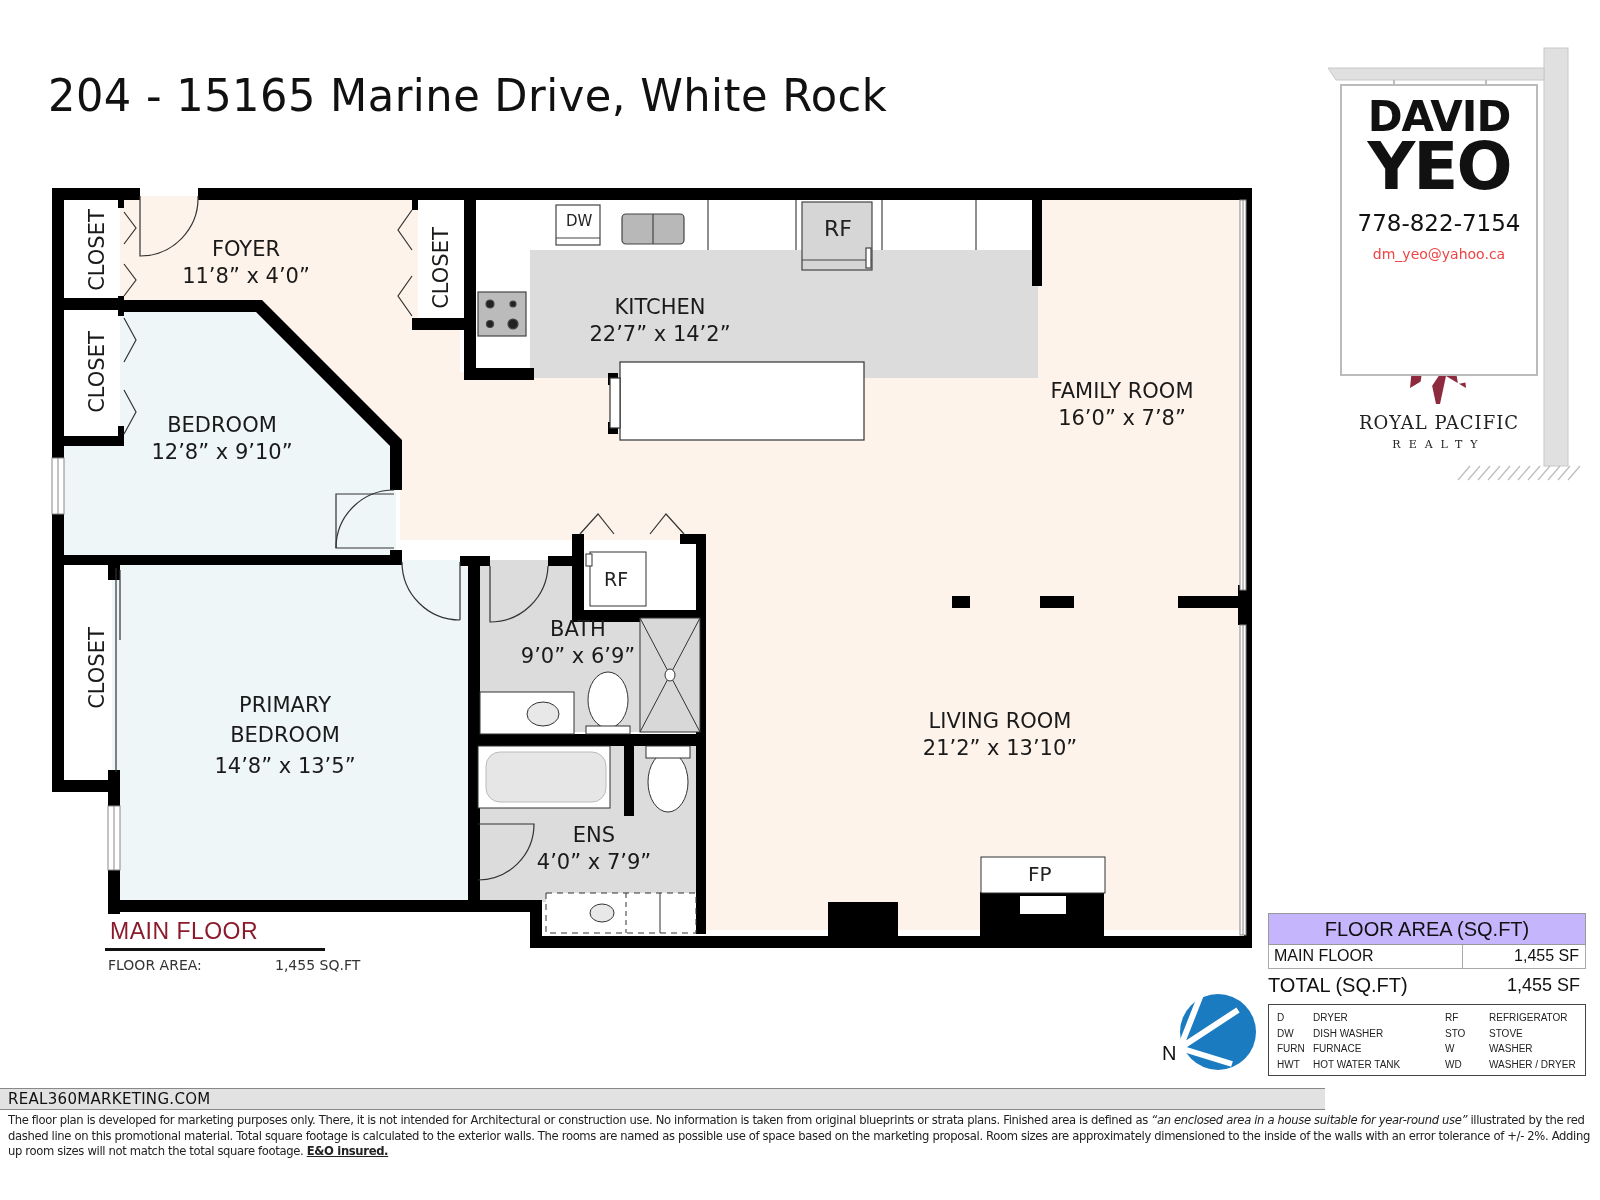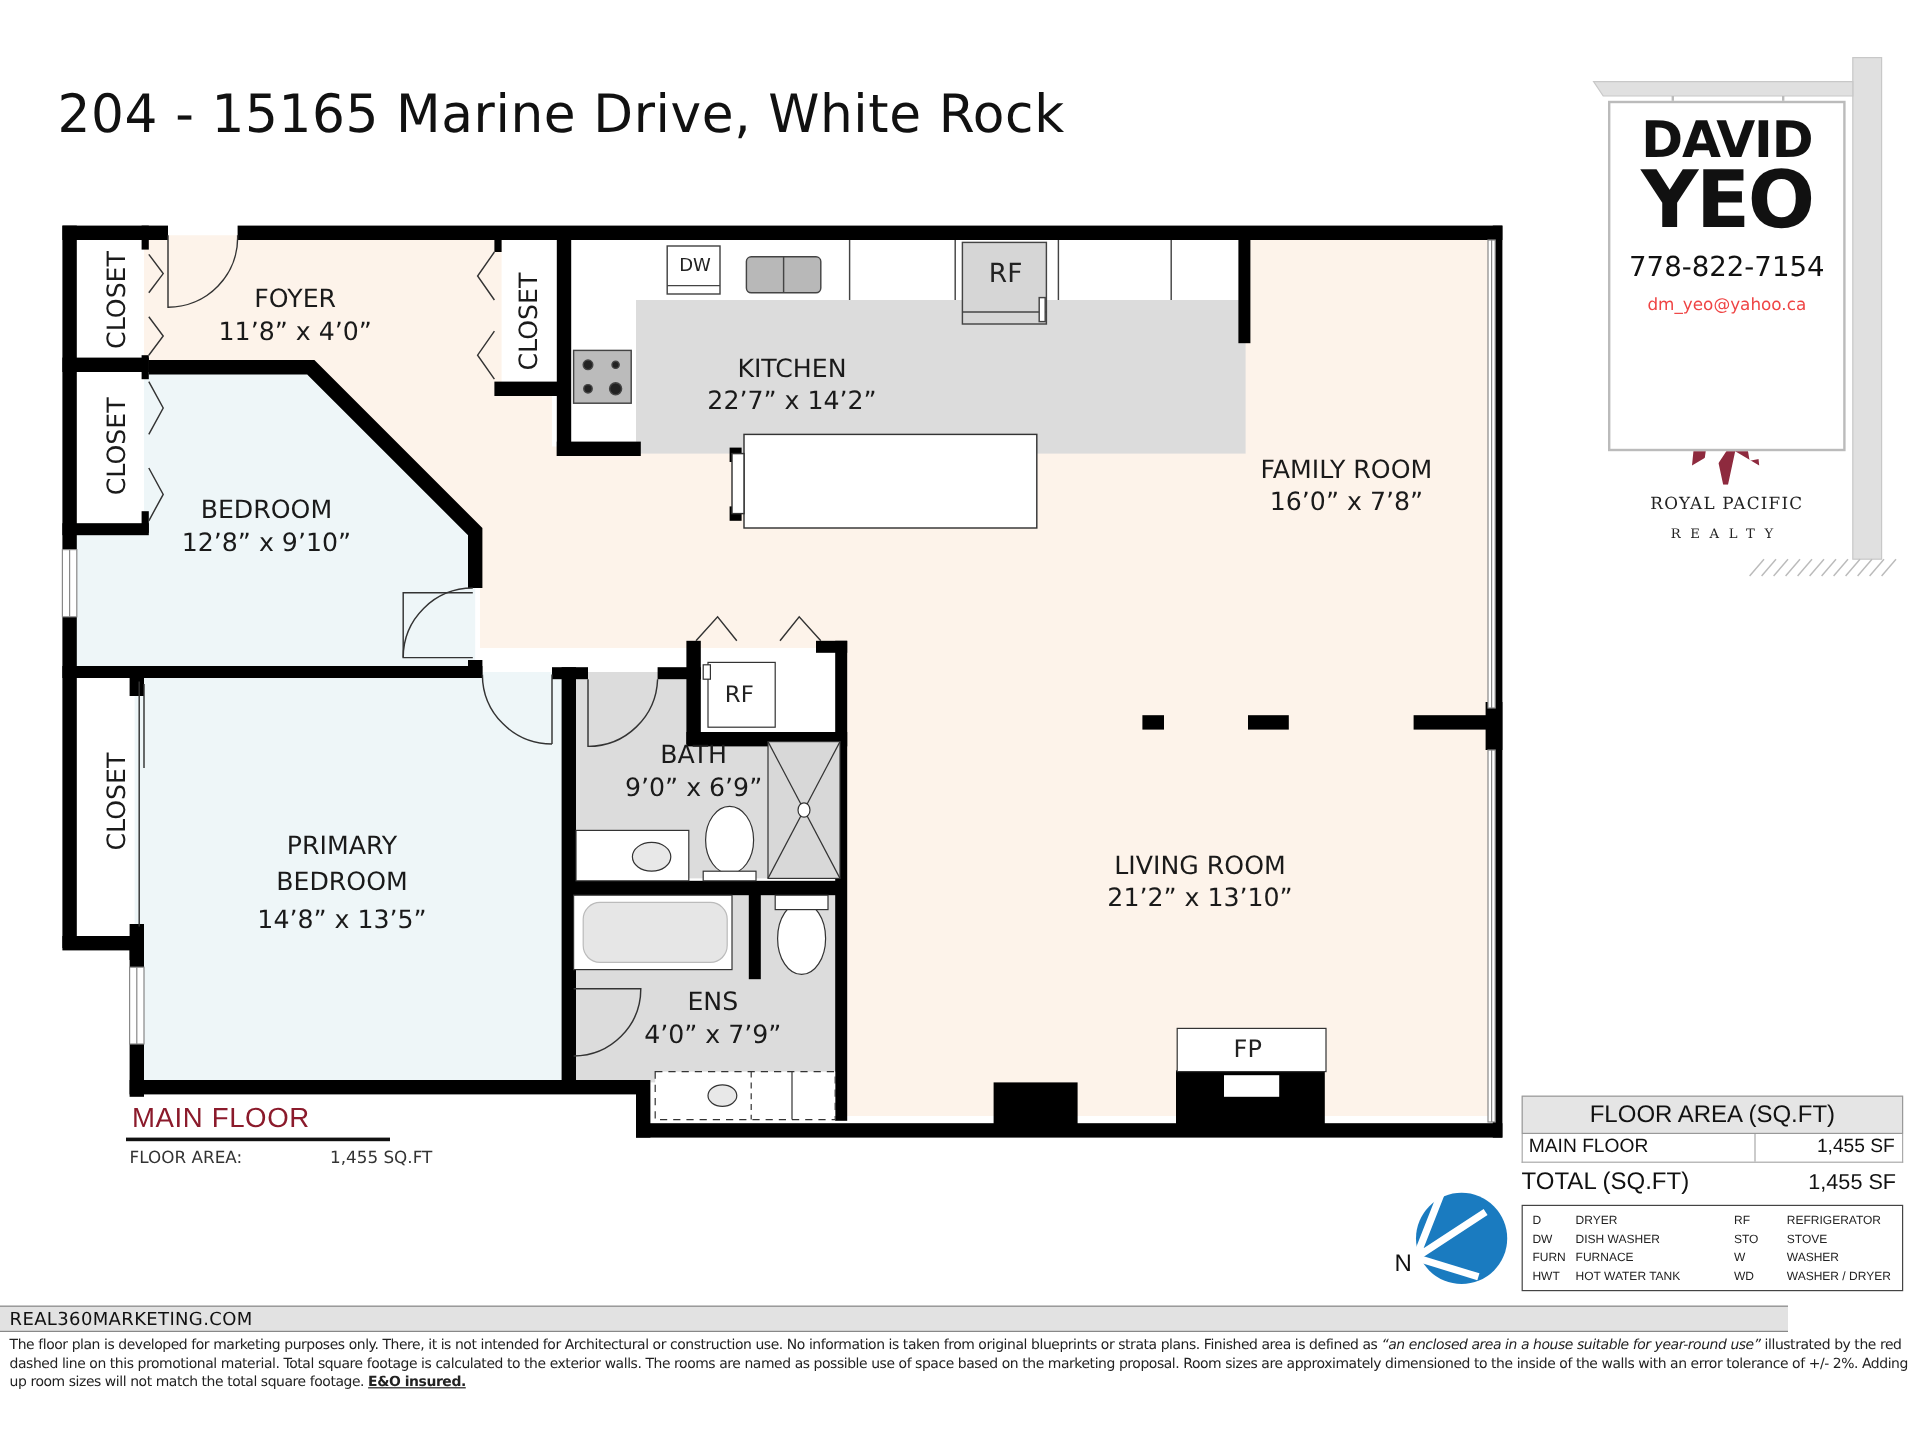--- a/index.html
+++ b/index.html
@@ -21,44 +21,44 @@
   .main-floor-rule { position: absolute; left: 105px; top: 948px; width: 220px; height: 3px; background: #111; }
   .floor-area-lbl { position: absolute; left: 108px; top: 957px; font-size: 14px; color: #333; }
   .floor-area-val { position: absolute; left: 275px; top: 957px; font-size: 14px; color: #333; }
 
   
   .sign-card { position: absolute; left: 1340px; top: 84px; width: 198px; height: 292px; background: #fff; border: 2px solid #bbb; text-align: center; }
   .sign-name1 { position: absolute; top: 6px; left: 0; right: 0; font-size: 42px; font-weight: bold; color: #111; letter-spacing: -1px; }
   .sign-name2 { position: absolute; top: 42px; left: 0; right: 0; font-size: 66px; font-weight: bold; color: #111; letter-spacing: -2px; }
   .sign-phone { position: absolute; top: 124px; left: 0; right: 0; font-size: 23px; color: #111; }
   .sign-email { position: absolute; top: 160px; left: 0; right: 0; font-size: 14px; color: #ef4444; }
-  .sign-brand { position: absolute; top: 326px; left: 0; right: 0; font-size: 14px; color: #222; font-family: "DejaVu Serif", serif; letter-spacing: 1px; }
+  .sign-brand { position: absolute; top: 326px; left: 0; right: 0; font-size: 18px; color: #222; font-family: "DejaVu Serif", serif; letter-spacing: 1px; }
   .sign-realty { position: absolute; top: 352px; left: 0; right: 0; font-size: 11px; color: #222; font-family: "DejaVu Serif", serif; letter-spacing: 8px; }
 
   
   .area-table { position: absolute; left: 1268px; top: 913px; width: 318px; font-family: "Liberation Sans", sans-serif; }
-  .area-head { height: 32px; background: #e5e5e5; border: 1px solid #999; text-align: center; font-size: 20px; line-height: 30px; color: #111; }
+  .area-head { height: 32px; background: #c4b5fd; border: 1px solid #999; text-align: center; font-size: 20px; line-height: 30px; color: #111; }
   .area-row { height: 24px; display: flex; border: 1px solid #aaa; border-top: none; font-size: 16px; line-height: 22px; color: #111; }
   .area-row .l { flex: 0 0 194px; padding-left: 5px; border-right: 1px solid #aaa; }
   .area-row .r { flex: 1; text-align: right; padding-right: 6px; }
   .area-total { height: 32px; display: flex; font-size: 20px; line-height: 32px; color: #111; }
   .area-total .l { flex: 1; }
   .area-total .r { text-align: right; padding-right: 6px; font-size: 18px; }
 
   .legend { position: absolute; left: 1268px; top: 1004px; width: 318px; height: 72px; border: 1.5px solid #444; padding: 5px 8px; font-family: "Liberation Sans", sans-serif; font-size: 10px; color: #222; }
   .legend-row { display: flex; height: 15.5px; line-height: 15.5px; }
   .legend-row .k1 { width: 36px; }
   .legend-row .v1 { width: 132px; }
   .legend-row .k2 { width: 44px; }
   .legend-row .v2 { flex: 1; }
 
   .compass-n { position: absolute; left: 1162px; top: 1042px; font-size: 20px; color: #111; font-family: "Liberation Sans", sans-serif; }
 
   
-  .footer-bar { position: absolute; left: 0; top: 1088px; width: 1490px; height: 22px; background: #e2e2e2; border-top: 1px solid #888; border-bottom: 1px solid #888; font-size: 15px; line-height: 20px; color: #111; }
+  .footer-bar { position: absolute; left: 0; top: 1088px; width: 1325px; height: 22px; background: #e2e2e2; border-top: 1px solid #888; border-bottom: 1px solid #888; font-size: 15px; line-height: 20px; color: #111; }
   .footer-left { position: absolute; left: 8px; top: 0; letter-spacing: 0.3px; }
   .footer-right { position: absolute; right: 16px; top: 0; letter-spacing: 0.3px; }
   .disclaimer { position: absolute; left: 8px; top: 1113px; width: 1585px; font-size: 11.6px; line-height: 15.5px; color: #222; font-family: "DejaVu Sans", sans-serif; letter-spacing: -0.35px; }
   .disclaimer em { font-style: italic; }
   .disclaimer b { text-decoration: underline; font-weight: bold; }
 </style>
 </head>
 <body>
 
 <div class="title">204 - 15165 Marine Drive, White Rock</div>

